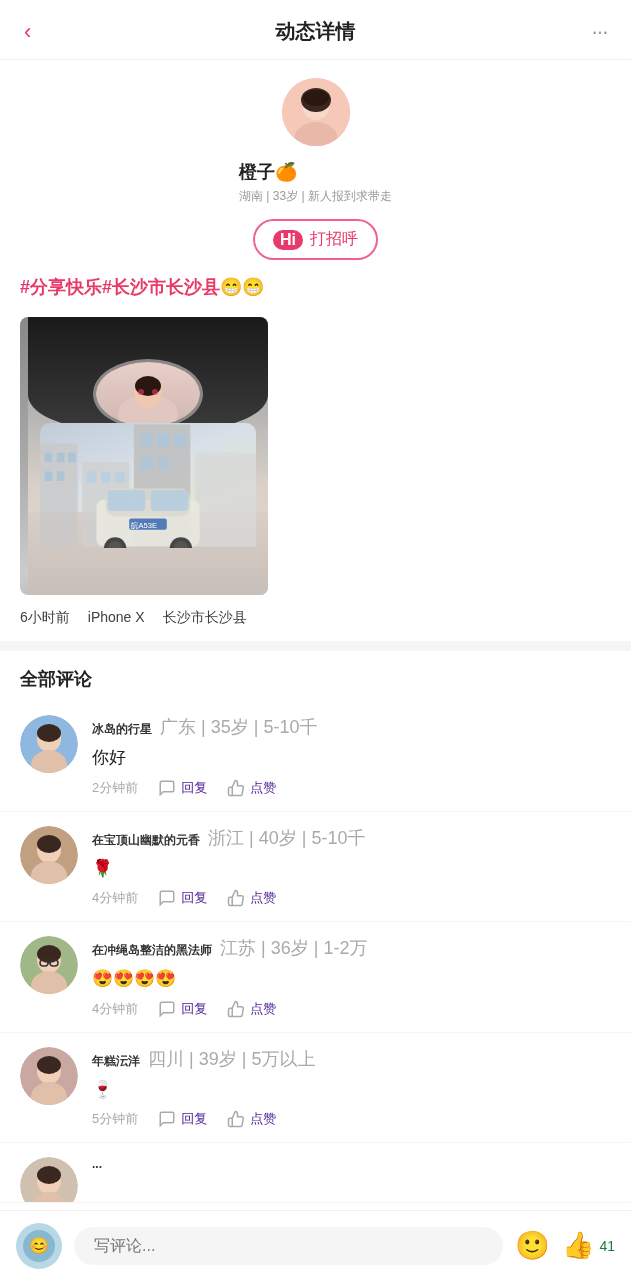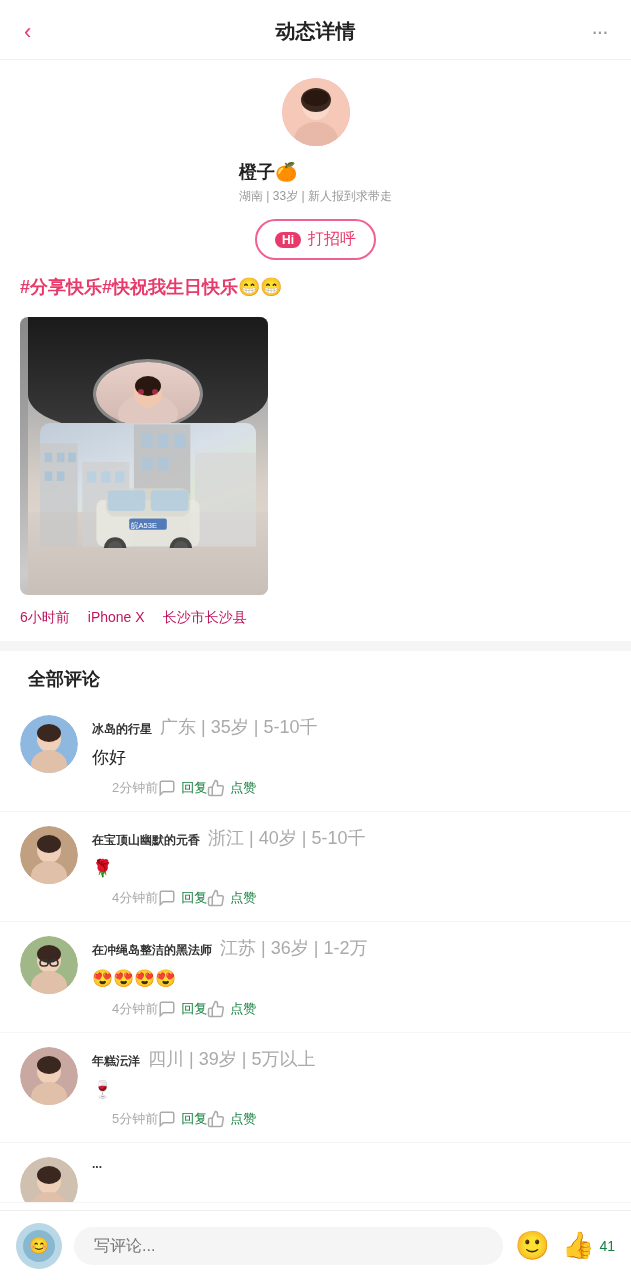--- a/index.html
+++ b/index.html
@@ -87,21 +87,21 @@
       white-space: nowrap;
       display: flex;
       align-items: center;
       gap: 5px;
     }
     .greet-btn .hi-badge {
       background: #e83a6a;
       color: #fff;
       border-radius: 10px;
       padding: 1px 7px;
-      font-size: 12px;
+      font-size: 16px;
       font-weight: 700;
       margin-right: 2px;
     }
 
     
     .post-content {
       padding: 4px 20px 10px;
     }
     .post-hashtags {
       font-size: 18px;
@@ -172,35 +172,35 @@
       background: linear-gradient(160deg, #c0ccd8 0%, #d8e0e8 40%, #e0e8d0 70%, #c8d0c0 100%);
       border-radius: 10px 10px 0 0;
     }
 
     
     .post-meta {
       padding: 4px 20px 14px;
       display: flex;
       gap: 18px;
       font-size: 14px;
-      color: #be185d;
+      color: #404040;
     }
 
     
     .section-divider {
       height: 10px;
       background: #f5f5f5;
     }
 
     
     .comments-section {
       padding: 0 0 80px;
     }
     .comments-header {
-      padding: 16px 28px 10px;
+      padding: 16px 20px 10px;
       font-size: 18px;
       font-weight: 600;
       color: #222;
     }
 
     
     .comment-item {
       display: flex;
       padding: 14px 20px 0;
       gap: 14px;
@@ -232,31 +232,31 @@
     }
     .comment-text {
       font-size: 17px;
       color: #222;
       margin: 6px 0 8px;
       line-height: 1.5;
     }
     .comment-actions {
       display: flex;
       align-items: center;
+      gap: 20px;
       font-size: 13px;
       color: #aaa;
-      margin-left: 20px;
     }
     .comment-time { color: #aaa; }
     .comment-action-btn {
       display: flex;
       align-items: center;
       gap: 5px;
       cursor: pointer;
-      color: #15803d;
+      color: #4c1d95;
     }
 
     
     .bottom-bar {
       position: fixed;
       bottom: 0;
       width: 631px;
       background: #fff;
       border-top: 1px solid #eee;
       display: flex;
@@ -331,21 +331,21 @@
     <div class="author-name">橙子🍊</div>
     <div class="author-meta">湖南 | 33岁 | 新人报到求带走</div>
   </div>
   <button class="greet-btn">
     <span class="hi-badge">Hi</span>
     <span>打招呼</span>
   </button>
 </div>
 
 <div class="post-content">
-  <div class="post-hashtags">#分享快乐#快祝我生日快乐😁😁</div>
+  <div class="post-hashtags">#分享快乐#长沙市长沙县😁😁</div>
 </div>
 
 <div class="post-image-wrap">
   <div class="post-image">
     <div class="car-scene">
       <div class="car-ceiling"></div>
       <div class="rearview-mirror">
         <div class="mirror-reflection">
           <svg width="90" height="60" viewBox="0 0 90 60">
             <ellipse cx="45" cy="50" rx="30" ry="20" fill="#e0c8c0"></ellipse>

